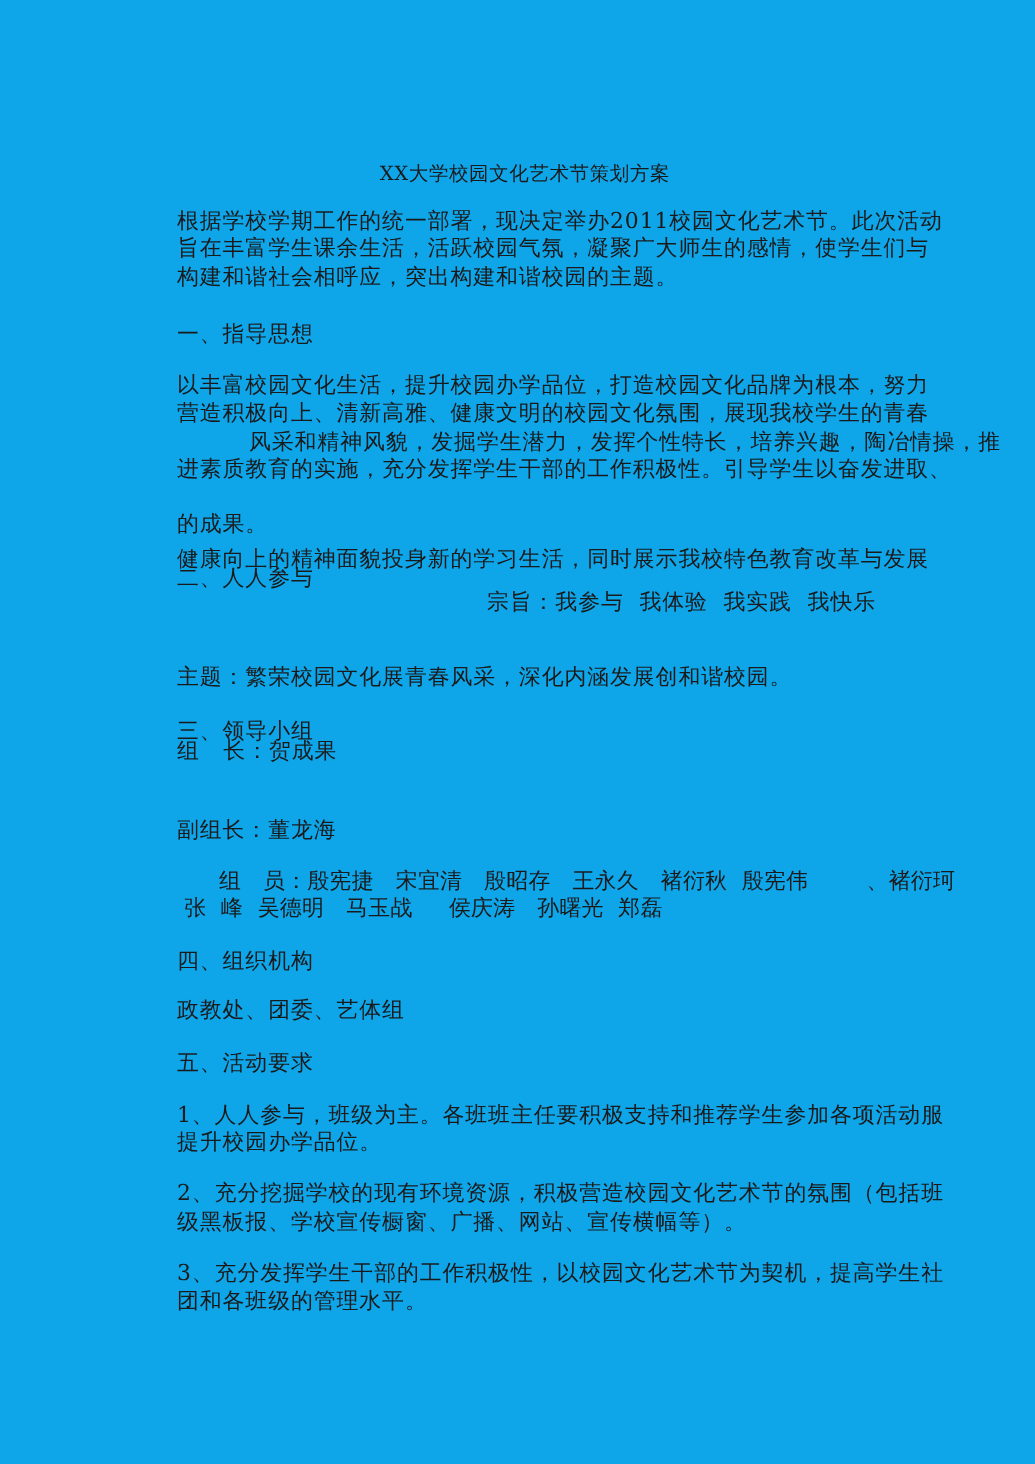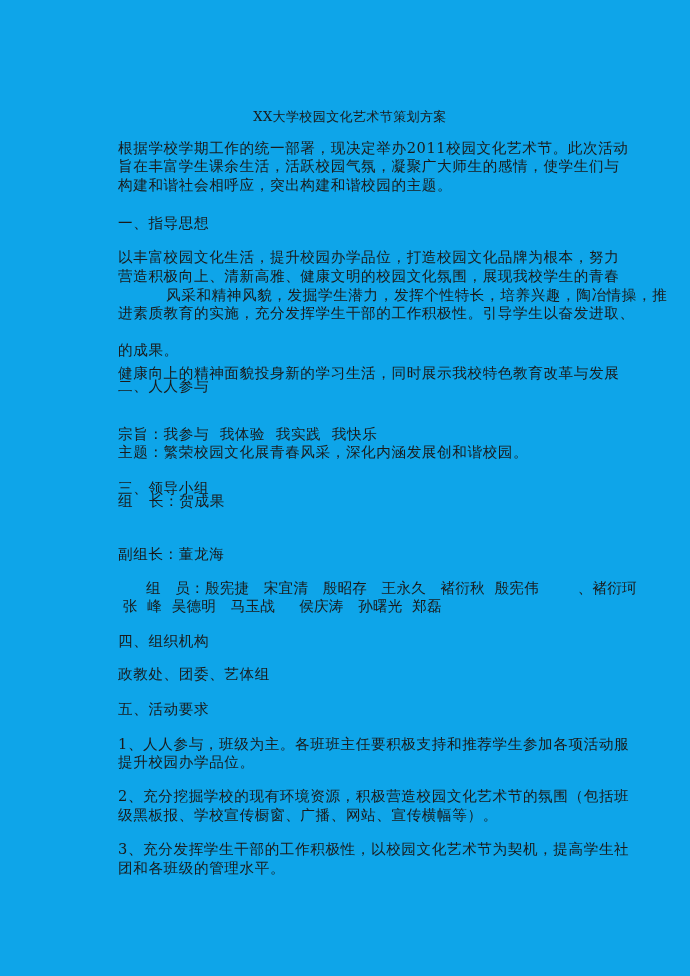--- a/index.html
+++ b/index.html
@@ -64,21 +64,21 @@
       <div class="line" style="top:267px;">营造积极向上、清新高雅、健康文明的校园文化氛围，展现我校学生的青春</div>
       <div class="line" style="top:286px;margin-left:48px;">风采和精神风貌，发掘学生潜力，发挥个性特长，培养兴趣，陶冶情操，推</div>
       <div class="line" style="top:304px;">进素质教育的实施，充分发挥学生干部的工作积极性。引导学生以奋发进取、</div>
       <div class="line" style="top:323px;margin-top:41px;">健康向上的精神面貌投身新的学习生活，同时展示我校特色教育改革与发展</div>
       <div class="line" style="top:341px;">的成果。</div>
     </div>
   </div>
 
   <div>
     <div class="line" style="top:377px;">二、人人参与</div>
-    <div class="line ws" style="top:425px;">宗旨：我参与  我体验  我实践  我快乐</div>
+    <div class="line ws" style="top:393px;text-align:right;">宗旨：我参与  我体验  我实践  我快乐</div>
     <div class="line" style="top:443px;">主题：繁荣校园文化展青春风采，深化内涵发展创和谐校园。</div>
   </div>
 
   <div>
     <div class="line" style="top:479px;">三、领导小组</div>
     <div class="line ws" style="top:492px;">组   长：贺成果</div>
     <div class="line" style="top:545px;">副组长：董龙海</div>
     <div class="line ws" style="top:579px; letter-spacing:0.2px;margin-left:28px;">组   员：殷宪捷   宋宜清   殷昭存   王永久   褚衍秋  殷宪伟        、褚衍珂</div>
     <div class="line ws" style="top:597px; letter-spacing:0.2px;"> 张  峰  吴德明   马玉战     侯庆涛   孙曙光  郑磊</div>
   </div>

